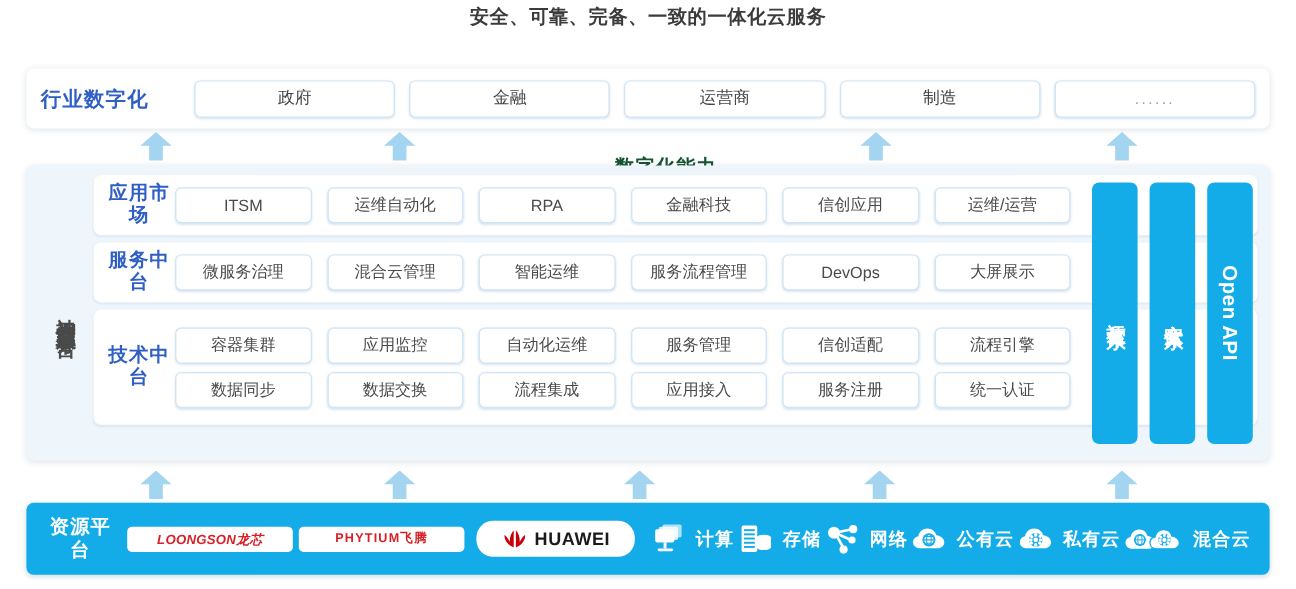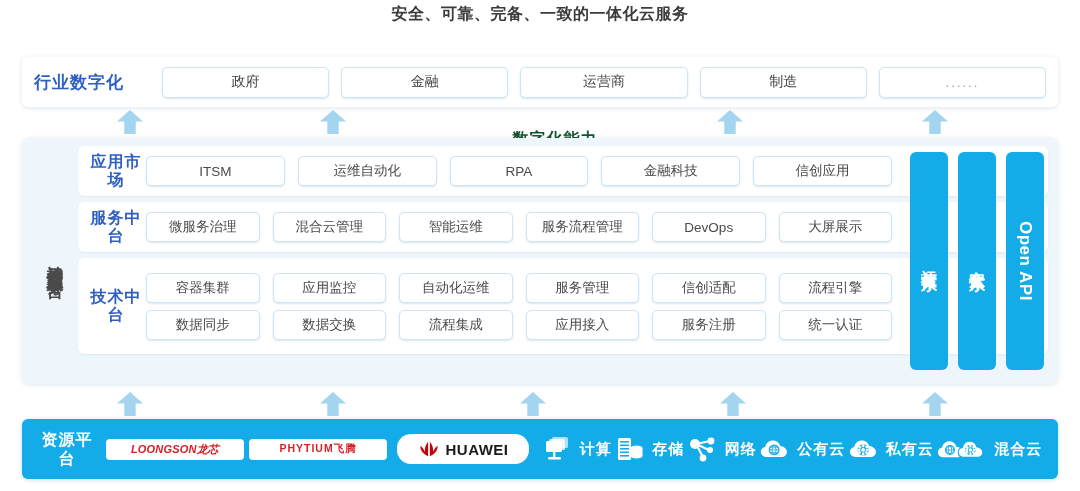--- a/index.html
+++ b/index.html
@@ -228,20 +228,21 @@
 
       <div class="layer app">
         <div class="layer-label">应用市场</div>
         <div class="layer-grid">
           <div class="layer-line">
             <div class="cell">ITSM</div>
             <div class="cell">运维自动化</div>
             <div class="cell">RPA</div>
             <div class="cell">金融科技</div>
             <div class="cell">信创应用</div>
+            <div class="cell">运维/运营</div>
           </div>
         </div>
       </div>
 
       <div class="layer svc">
         <div class="layer-label">服务中台</div>
         <div class="layer-grid">
           <div class="layer-line">
             <div class="cell">微服务治理</div>
             <div class="cell">混合云管理</div>

